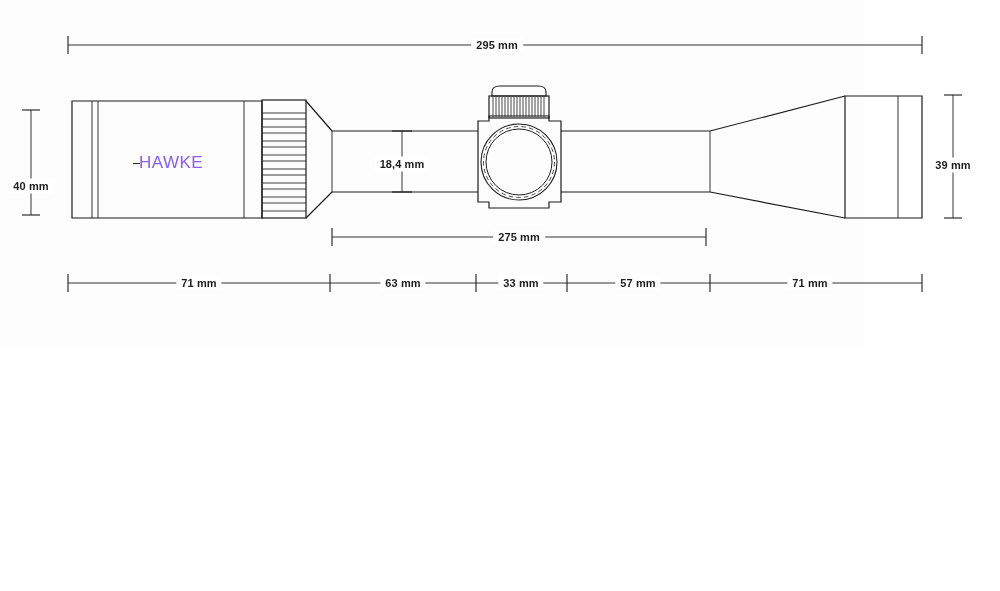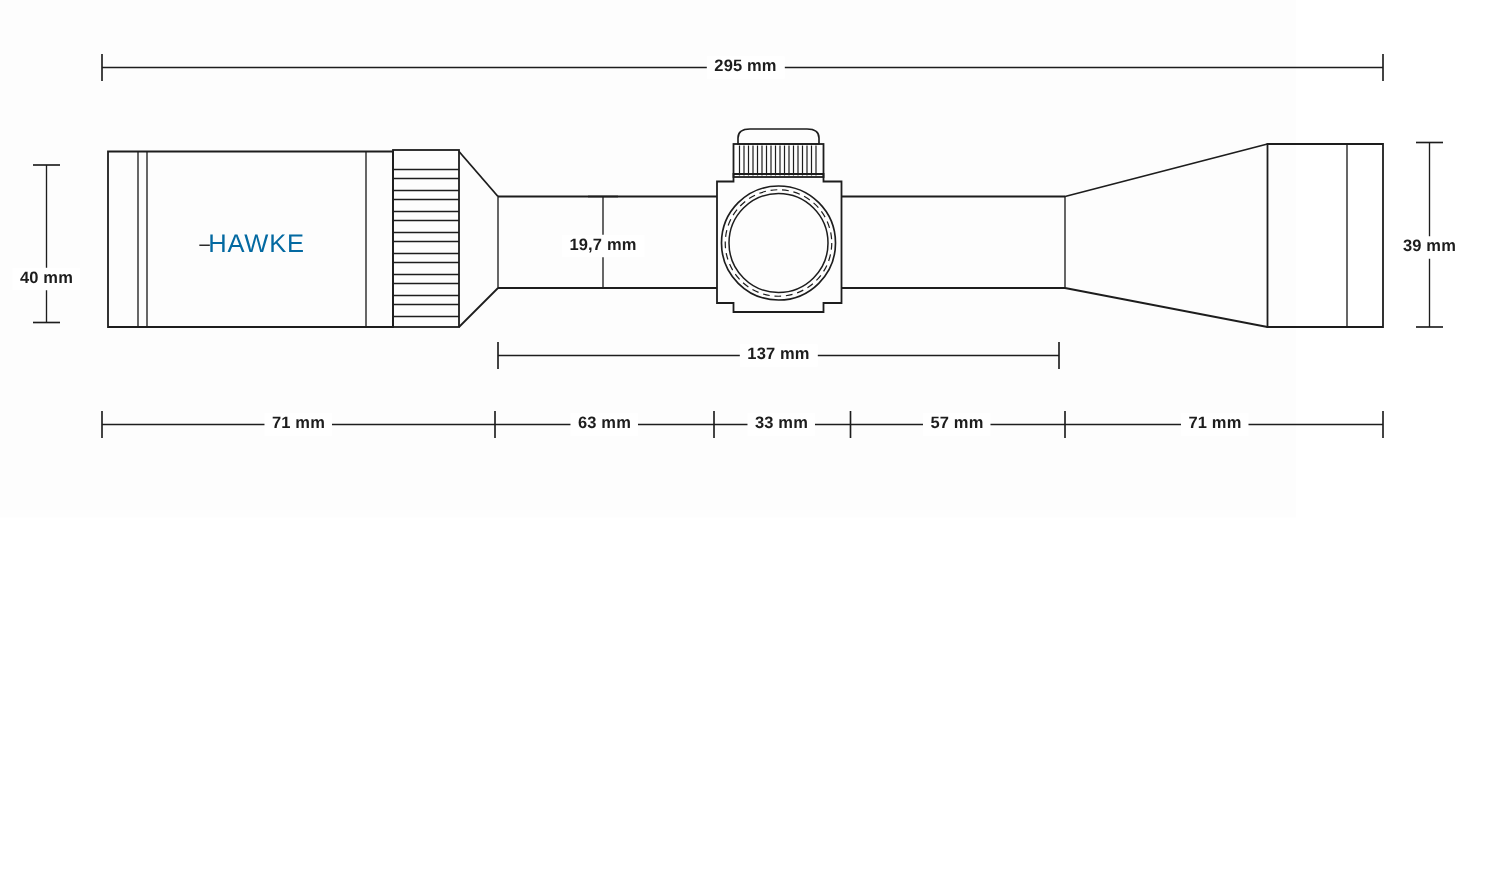--- a/index.html
+++ b/index.html
@@ -46,21 +46,21 @@
     transform: translate(-50%, -50%);
   }
   .dim-label.horiz-ctr {
     transform: translate(-50%, -50%);
   }
   #brand-logo {
     position: absolute;
     font-family: "Liberation Sans", sans-serif;
     font-size: 17px;
     font-weight: 400;
-    color: #0369a1;
+    color: #8b5cf6;
     letter-spacing: 0.5px;
     transform: translate(-50%, -50%);
     white-space: nowrap;
   }
   #brand-logo .hbar {
     position: relative;
   }
   #brand-logo .hbar::before {
     content: "";
     position: absolute;
@@ -222,25 +222,25 @@
           <line x1="898" y1="96" x2="898" y2="218" stroke-width="0.9"></line>
         </g>
 
       </g>
     </svg>
 
     <div class="dim-label horiz-ctr" style="left:497px; top:45px;">295 mm</div>
 
     <div class="dim-label vertical-ctr" style="left:31px; top:162px;margin-top:24px;">40 mm</div>
 
-    <div class="dim-label vertical-ctr" style="left:402px; top:164px;">19,7 mm</div>
+    <div class="dim-label vertical-ctr" style="left:402px; top:164px;">18,4 mm</div>
 
     <div class="dim-label vertical-ctr" style="left:953px; top:165px;text-align:right;">39 mm</div>
 
-    <div class="dim-label horiz-ctr" style="left:519px; top:237px;">137 mm</div>
+    <div class="dim-label horiz-ctr" style="left:519px; top:237px;">275 mm</div>
 
     <div class="dim-label horiz-ctr" style="left:199px; top:283px;">71 mm</div>
 
     <div class="dim-label horiz-ctr" style="left:403px; top:283px;">63 mm</div>
 
     <div class="dim-label horiz-ctr" style="left:521px; top:283px;">33 mm</div>
 
     <div class="dim-label horiz-ctr" style="left:638px; top:283px;">57 mm</div>
 
     <div class="dim-label horiz-ctr" style="left:810px; top:283px;">71 mm</div>

